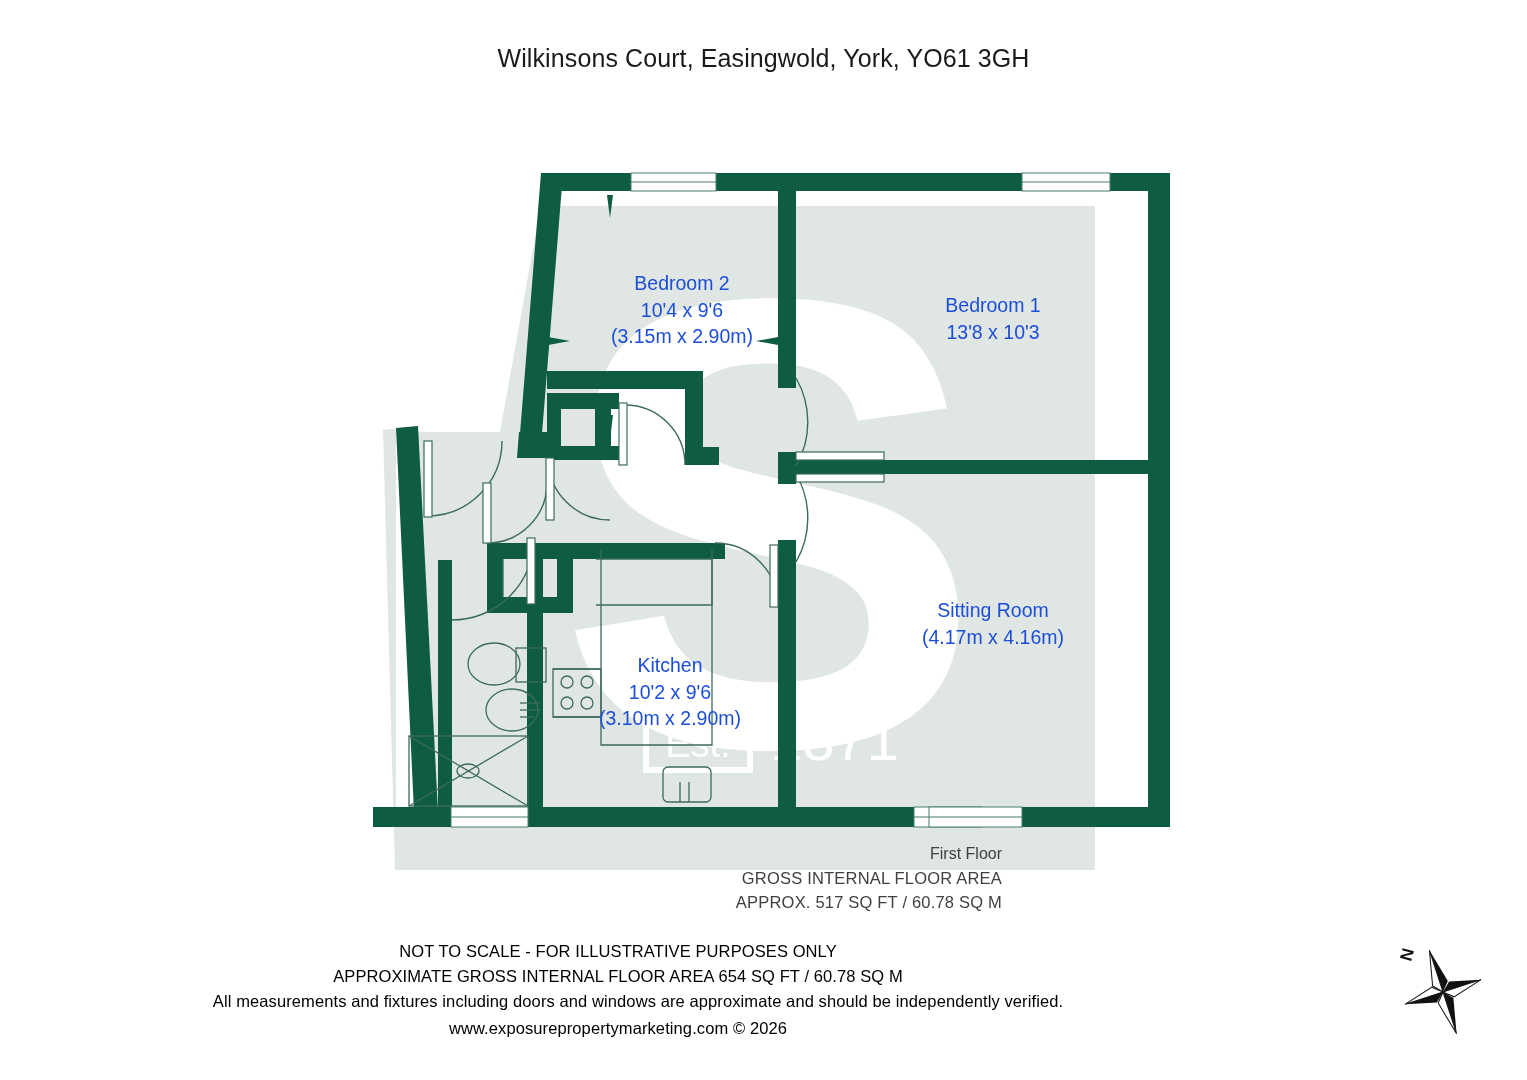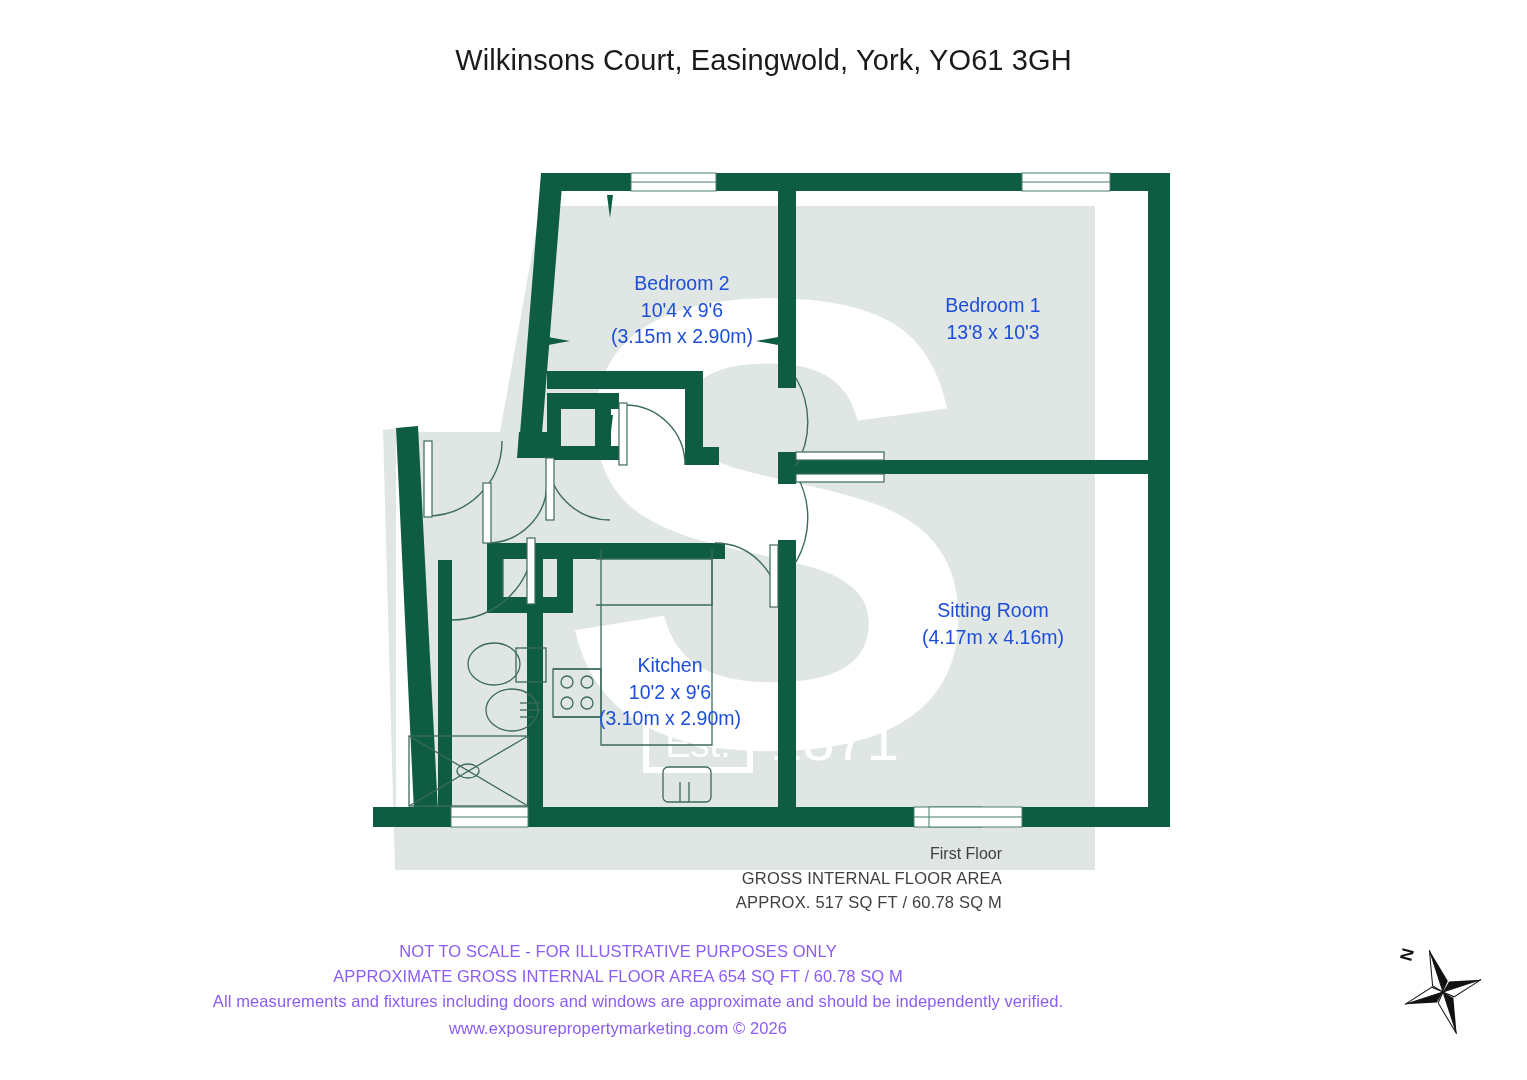--- a/index.html
+++ b/index.html
@@ -21,21 +21,21 @@
     width: 1527px;
     height: 1080px;
     background: #ffffff;
   }
   .title {
     position: absolute;
     left: 0;
     top: 44px;
     width: 1527px;
     text-align: center;
-    font-size: 29px;
+    font-size: 25px;
     color: #1a1a1a;
     letter-spacing: 0.1px;
     font-family: "Liberation Sans", sans-serif;
   }
   #plan-svg {
     position: absolute;
     left: 0;
     top: 0;
     width: 1527px;
     height: 1080px;
@@ -59,21 +59,21 @@
     white-space: nowrap;
   }
   .floorinfo .ff { font-size: 16px; }
   .floorinfo .ga { font-size: 16.5px; letter-spacing: 0.2px; }
 
   .footer {
     position: absolute;
     left: 0;
     width: 1236px;
     text-align: center;
-    color: #8b5cf6;
+    color: #000000;
   }
   .footer div { margin: 0; }
   .f1 { font-size: 16.5px; letter-spacing: 0.1px; }
   .f2 { font-size: 16.5px; letter-spacing: 0.1px; }
   .f3 { font-size: 16.5px; letter-spacing: 0.1px; padding-left: 40px; }
   .f4 { font-size: 16.5px; letter-spacing: 0.1px; }
 </style>
 </head>
 <body>
 

